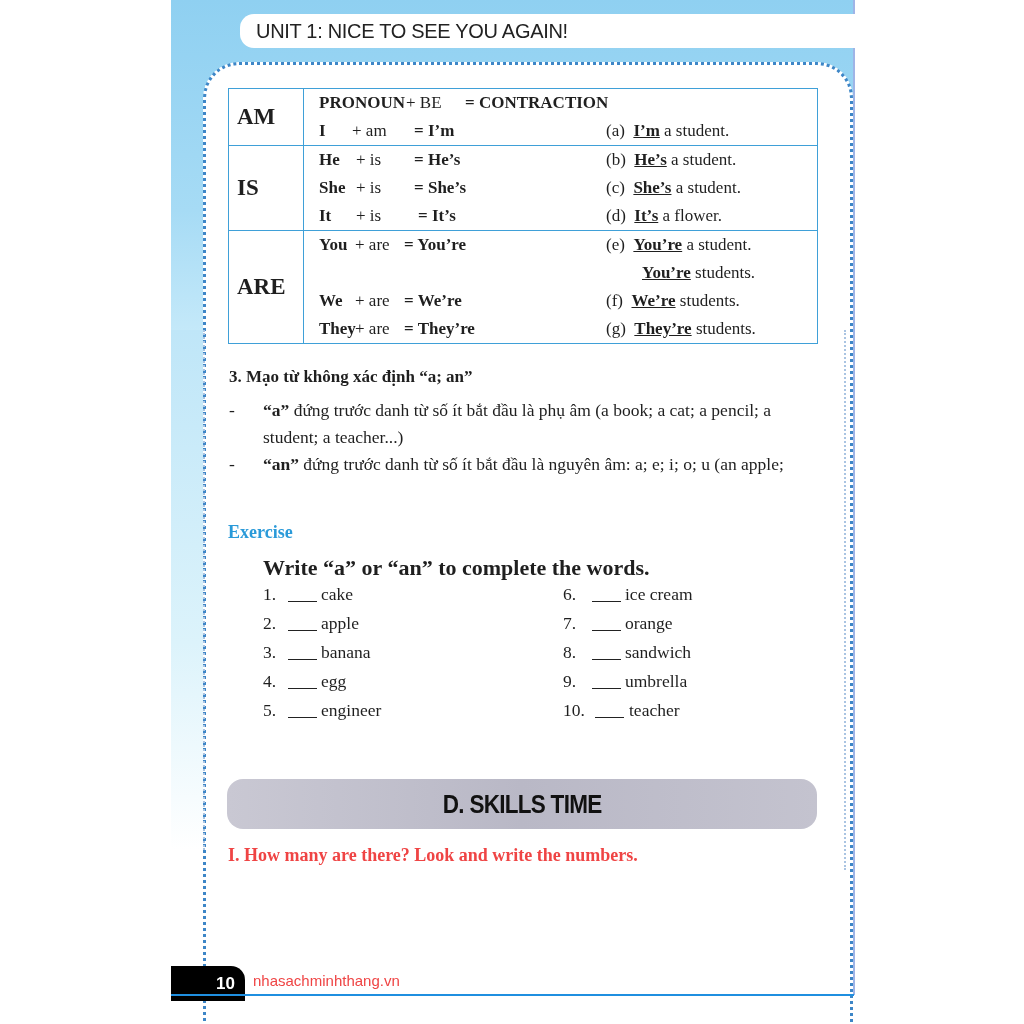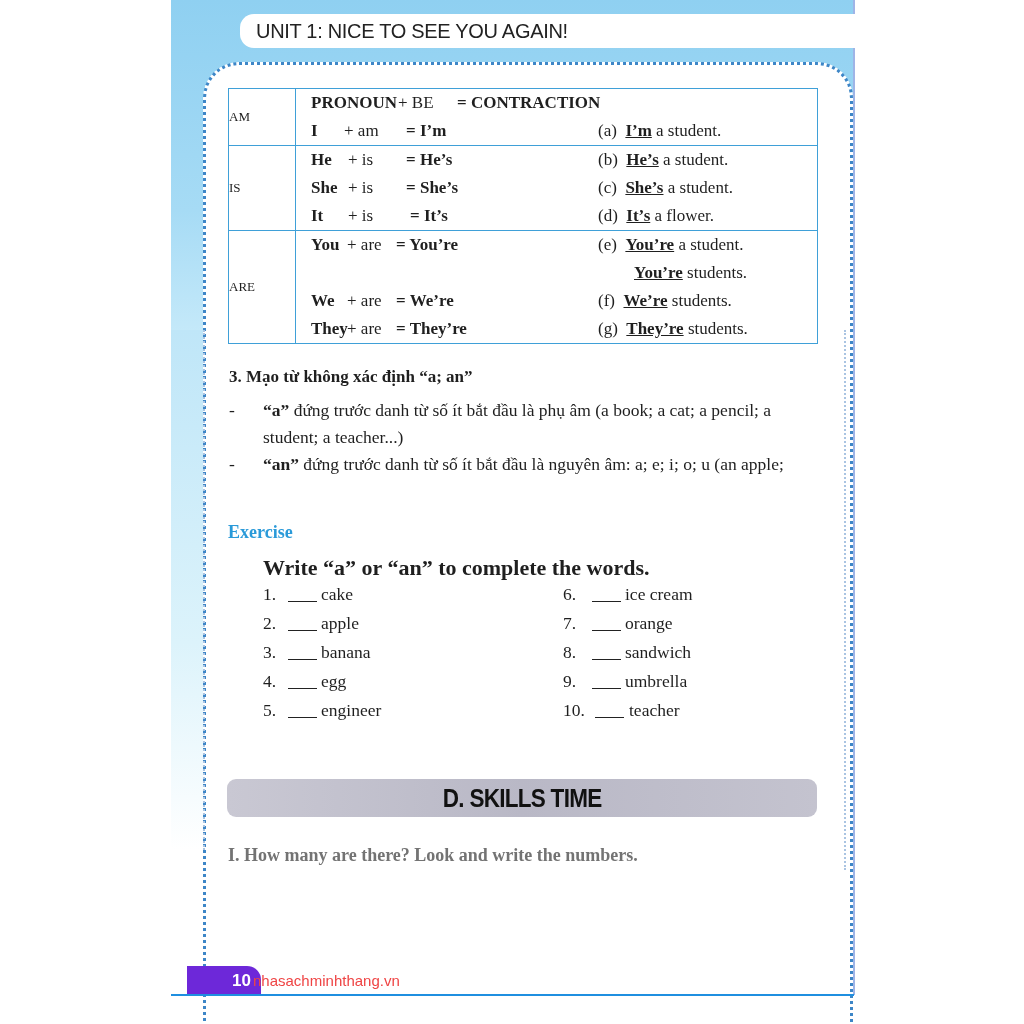--- a/index.html
+++ b/index.html
@@ -15,47 +15,47 @@
                  border-radius:14px 0 0 14px; display:flex; align-items:center;margin-left:30px; }
   .unit-header span { font-family:"Liberation Sans", sans-serif; font-size:20px; color:#222; margin-left:16px; letter-spacing:-0.3px; }
   .dotted-box { position:absolute; left:203px; top:62px; width:644px; height:1000px; background:#ffffff;
                 border:3px dotted #3d86c7; border-bottom:none; border-radius:36px 36px 0 0; }
   .right-dot { position:absolute; left:844px; top:330px; width:0; height:540px; border-left:2px dotted #aac4e2; }
   .left-dot { position:absolute; left:203px; top:330px; width:0; height:520px; border-left:2px dotted #aac4e2; }
 
   table.be { position:absolute; left:228px; top:88px; width:590px; border-collapse:collapse;
              font-size:17px; }
   table.be td { border:1.5px solid #3fa0d8; vertical-align:middle; padding:0; }
-  table.be td.be-cell { width:66px; padding-left:0; font-weight:normal; font-size:13px; }
+  table.be td.be-cell { width:66px; padding-left:8px; font-weight:bold; font-size:23px; }
   .row { height:28px; display:flex; align-items:center; position:relative; }
   .pron { position:absolute; left:15px; font-weight:bold; }
   .plus { position:absolute; font-weight:normal; }
   .eq { position:absolute; font-weight:bold; }
   .ex { position:absolute; left:302px; }
   .ex b { font-weight:bold;text-decoration:underline; }
 
   .sec3 { position:absolute; left:229px; top:367px; font-weight:bold; font-size:17px; }
   .bullet { position:absolute; left:229px; font-size:17.5px; line-height:27px; }
   .bullet .dash { position:absolute; left:0; }
   .bullet .txt { position:absolute; left:34px; width:560px; }
 
   .exercise-title { position:absolute; left:228px; top:522px; font-size:18px; font-weight:bold; color:#2a9ad9; }
   .instr { position:absolute; left:263px; top:555px; font-size:22px; font-weight:bold; }
   .item { position:absolute; font-size:17.5px; }
   .item .num { position:absolute; left:0; }
   .item .blank { position:absolute; left:25px; width:29px; border-bottom:1.5px solid #222; top:17px; }
   .item .word { position:absolute; left:58px; white-space:nowrap; }
 
-  .skills-bar { position:absolute; left:227px; top:779px; width:590px; height:38px; border-radius:9px;
+  .skills-bar { position:absolute; left:227px; top:779px; width:590px; height:50px; border-radius:16px;
                 background:linear-gradient(90deg,#c9c8d3,#b9b8c6,#c4c3cf); display:flex; align-items:center; justify-content:center; }
   .skills-bar span { font-family:"Liberation Sans", sans-serif; font-weight:bold; font-size:25px; color:#111; letter-spacing:-0.8px; transform:scaleX(0.9); }
-  .skills-q { position:absolute; left:228px; top:845px; font-size:18px; font-weight:bold; color:#737373; }
-
-  .footer-tab { position:absolute; left:171px; top:966px; width:74px; height:29px; background:#6d28d9;
-                border-radius:0 14px 0 0; display:flex; align-items:center; justify-content:flex-end;margin-left:16px; }
+  .skills-q { position:absolute; left:228px; top:845px; font-size:18px; font-weight:bold; color:#ef4444; }
+
+  .footer-tab { position:absolute; left:171px; top:966px; width:74px; height:35px; background:#000000;
+                border-radius:0 14px 0 0; display:flex; align-items:center; justify-content:flex-end; }
   .footer-tab span { font-family:"Liberation Sans", sans-serif; font-weight:bold; font-size:17px; color:#fff; margin-right:10px; }
   .footer-line { position:absolute; left:171px; top:994px; width:683px; height:2px; background:#1f8fe0; }
   .footer-site { position:absolute; left:253px; top:972px; font-family:"Liberation Sans", sans-serif; font-size:15px; color:#ef4444; }
 </style>
 </head>
 <body>
 
 <div class="page"></div>
 <div class="blue-band"></div>
 <div class="left-strip"></div>

